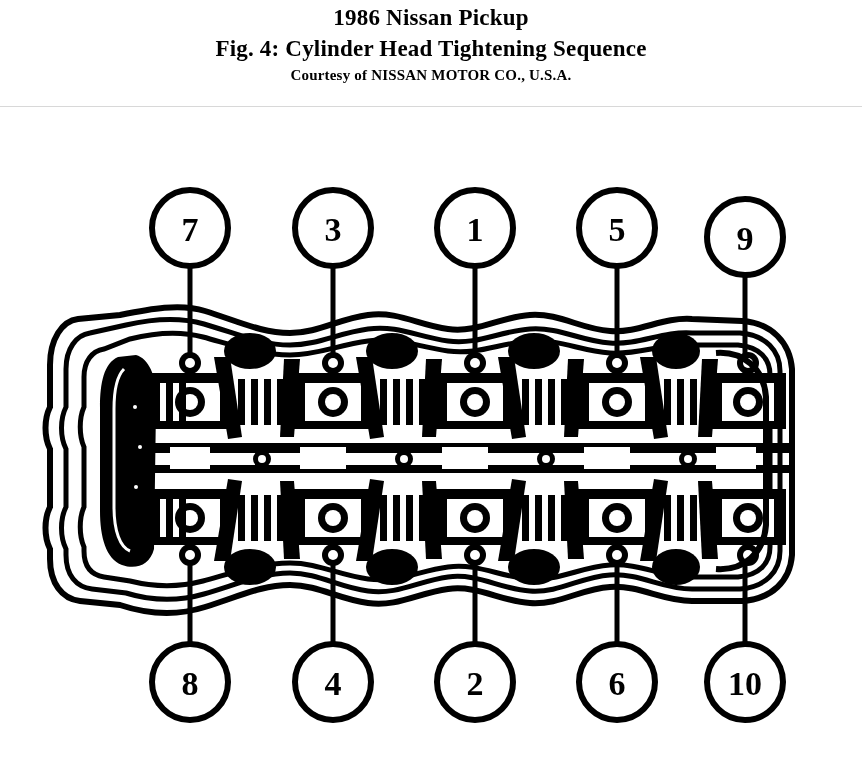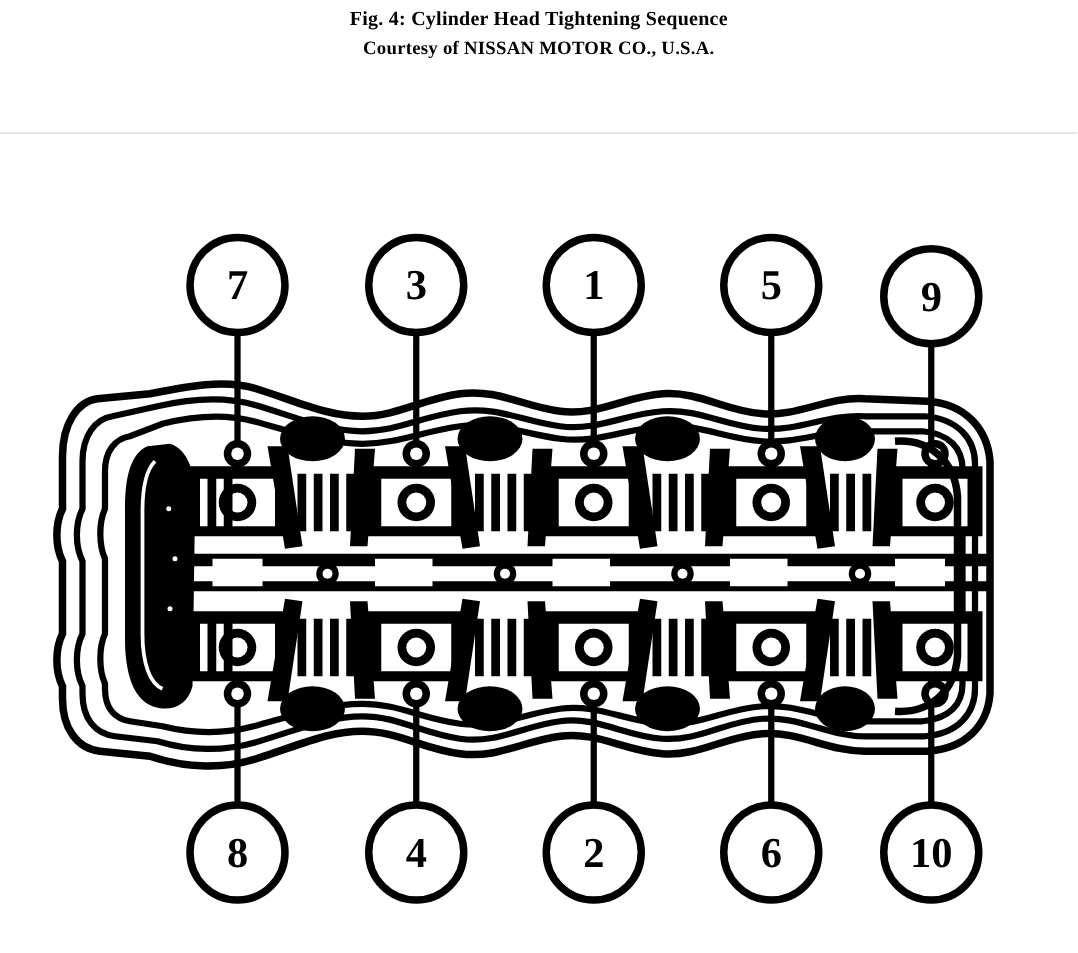--- a/index.html
+++ b/index.html
@@ -18,21 +18,21 @@
     position:absolute;left:0;top:0;width:862px;height:107px;
     text-align:center;
   }
   .header .line{
     font-weight:bold;
     color:#000;
     letter-spacing:0.2px;
     line-height:1.0;
   }
   .h-line1{font-size:23px;padding-top:6px;}
-  .h-line2{font-size:16px;padding-top:8px;}
+  .h-line2{font-size:23px;padding-top:8px;}
   .h-line3{font-size:15px;padding-top:8px;}
   .header-rule{
     position:absolute;left:0;top:106px;width:862px;height:1px;
     background:#d8d8d8;
   }
 
   
   .figure{position:absolute;left:0;top:107px;width:862px;height:655px;}
   .figure svg{display:block;}
 
@@ -44,20 +44,21 @@
     text-anchor:middle;
     dominant-baseline:central;
   }
 </style>
 </head>
 <body>
 
 <div id="page">
 
   <div class="header">
+    <div class="line h-line1">1986 Nissan Pickup</div>
     <div class="line h-line2">Fig. 4: Cylinder Head Tightening Sequence</div>
     <div class="line h-line3">Courtesy of NISSAN MOTOR CO., U.S.A.</div>
   </div>
   <div class="header-rule"></div>
 
   <div class="figure">
     <svg width="862" height="655" viewBox="0 0 862 655" xmlns="http://www.w3.org/2000/svg">
 
       <defs>
 

